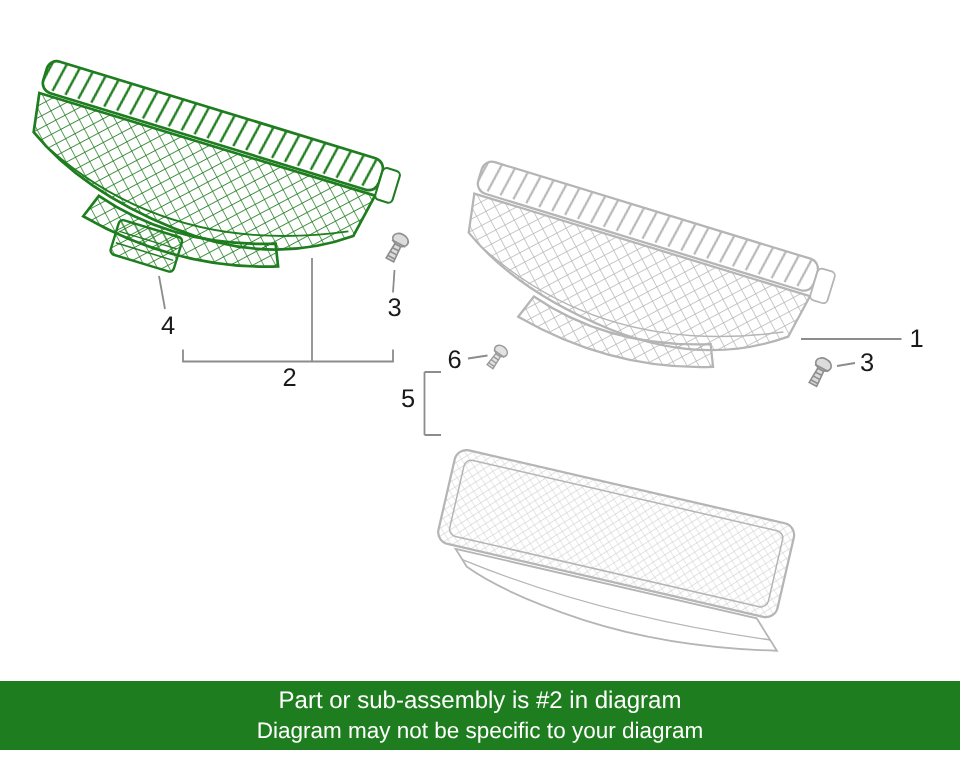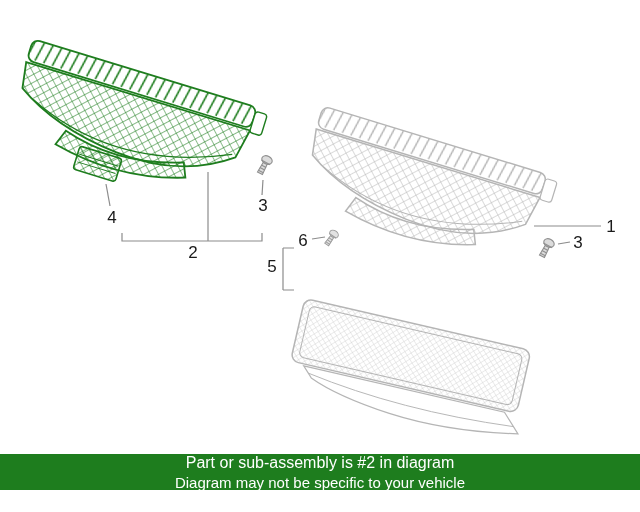--- a/index.html
+++ b/index.html
@@ -7,21 +7,21 @@
     position:relative;width:640px;height:512px;background:#ffffff;overflow:hidden;
     font-family:"Liberation Sans",sans-serif;
   }
   .art{position:absolute;left:0;top:0;}
   .callout{
     position:absolute;transform:translate(-50%,-50%);
     font-size:17px;color:var(--callout,#1a1a1a);line-height:1;
     user-select:none;
   }
   .banner{
-    position:absolute;left:0;top:454px;width:640px;height:36px;
+    position:absolute;left:0;top:454px;width:640px;height:46px;
     background:var(--banner,#1e7d1e);color:#ffffff;
     display:flex;flex-direction:column;align-items:center;justify-content:center;gap:2px;
     text-align:center;
   }
   .banner .l1{font-size:16px;}
   .banner .l2{font-size:15px;}
 </style>
 </head>
 <body>
 
@@ -102,16 +102,16 @@
   <div class="callout" style="left:112px;top:217px">4</div>
   <div class="callout" style="left:193px;top:252px">2</div>
   <div class="callout" style="left:263px;top:205px">3</div>
   <div class="callout" style="left:303px;top:240px">6</div>
   <div class="callout" style="left:272px;top:266px">5</div>
   <div class="callout" style="left:578px;top:242px">3</div>
   <div class="callout" style="left:611px;top:226px">1</div>
 
   <div class="banner">
     <div class="l1">Part or sub-assembly is #2 in diagram</div>
-    <div class="l2">Diagram may not be specific to your vehicle</div>
+    <div class="l2">Diagram may not be specific to your diagram</div>
   </div>
 
 </div>
 
 </body></html>

